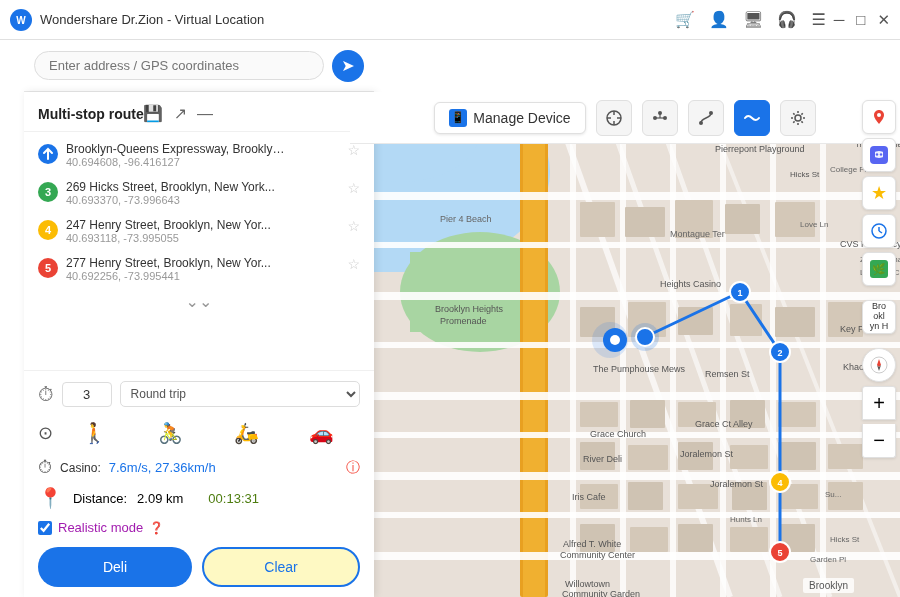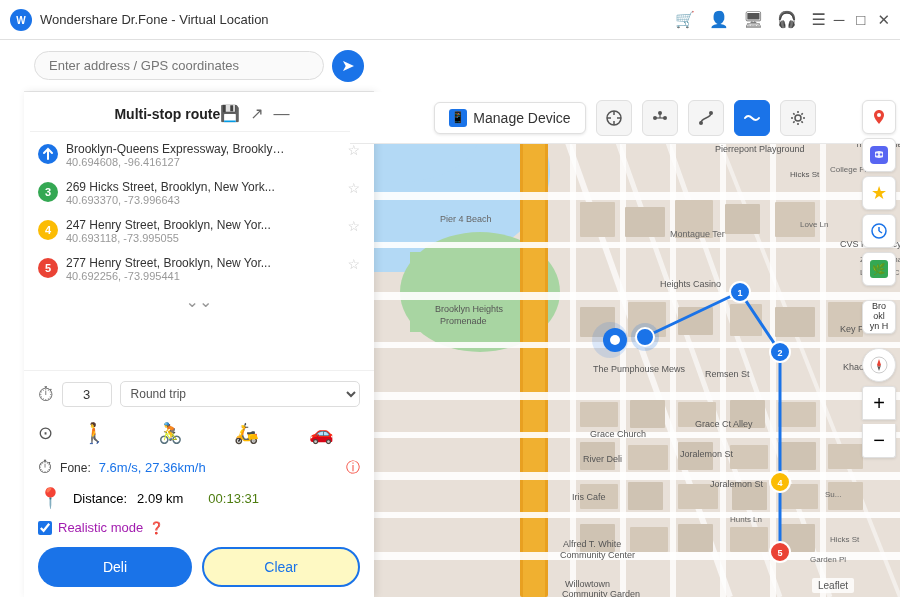--- a/index.html
+++ b/index.html
@@ -139,24 +139,23 @@
       overflow: hidden;
       display: flex;
       flex-direction: column;
       padding: 0;
       box-shadow: 2px 0 8px rgba(0,0,0,0.1);
     }
 
     .route-header {
       display: flex;
       align-items: center;
-      justify-content: center;
+      justify-content: flex-start;
       padding: 12px 14px 8px;
       border-bottom: 1px solid #f0f0f0;
-      margin-left: 6px;
     }
     .route-header-title {
       font-size: 14px;
       font-weight: 600;
       color: #222;
     }
     .route-header-icons {
       display: flex;
       gap: 10px;
       align-items: center;
@@ -410,21 +409,21 @@
 </head>
 <body>
 
 <div id="titlebar">
   <div class="app-icon">
     <svg width="18" height="18" viewBox="0 0 18 18">
         <circle cx="9" cy="9" r="9" fill="#1a73e8"></circle>
         <text x="9" y="13" text-anchor="middle" fill="white" font-size="10" font-weight="bold">W</text>
       </svg>
   </div>
-  <span class="title-text">Wondershare Dr.Fone - Virtual Location</span>
+  <span class="title-text">Wondershare Dr.Zion - Virtual Location</span>
   <div class="title-icons">
     <span>🛒</span>
     <span>👤</span>
     <span>🖥</span>
     <span>🎧</span>
     <span>☰</span>
   </div>
   <div class="titlebar-winctl">
     <span class="wctl">─</span>
     <span class="wctl">□</span>
@@ -513,21 +512,21 @@
           <div style="flex:1; display:flex; justify-content:space-around;">
             <span class="transport-icon">🚶</span>
             <span class="transport-icon">🚴</span>
             <span class="transport-icon active">🛵</span>
             <span class="transport-icon">🚗</span>
           </div>
         </div>
 
         <div class="speed-row">
           <span style="font-size:18px; color:#555;">⏱</span>
-          <span class="speed-label">Fone:</span>
+          <span class="speed-label">Casino:</span>
           <span class="speed-value">7.6m/s, 27.36km/h</span>
           <span class="info-icon">ⓘ</span>
         </div>
 
         <div class="distance-row">
           <span style="font-size:20px;">📍</span>
           <span class="distance-text">Distance:</span>
           <span class="distance-text">2.09 km</span>
           <span class="time-text">00:13:31</span>
         </div>
@@ -761,17 +760,17 @@
             <circle cx="9" cy="9" r="8" stroke="#ccc" stroke-width="1" fill="white"></circle>
             <polygon points="9,3 11,9 9,11 7,9" fill="#ea4335"></polygon>
             <polygon points="9,15 11,9 9,11 7,9" fill="#555"></polygon>
           </svg>
         </div>
         <div class="right-btn" style="font-size:20px; font-weight:300; border-radius:3px 3px 0 0;">+</div>
         <div class="right-btn" style="font-size:20px; font-weight:300; border-radius:0 0 3px 3px; border-top:none;">−</div>
       </div>
 
       
-      <div class="leaflet-badge">Leaflet</div>
+      <div class="leaflet-badge">Brooklyn</div>
     </div>
   </div>
 
 </div>
 
 </body></html>

